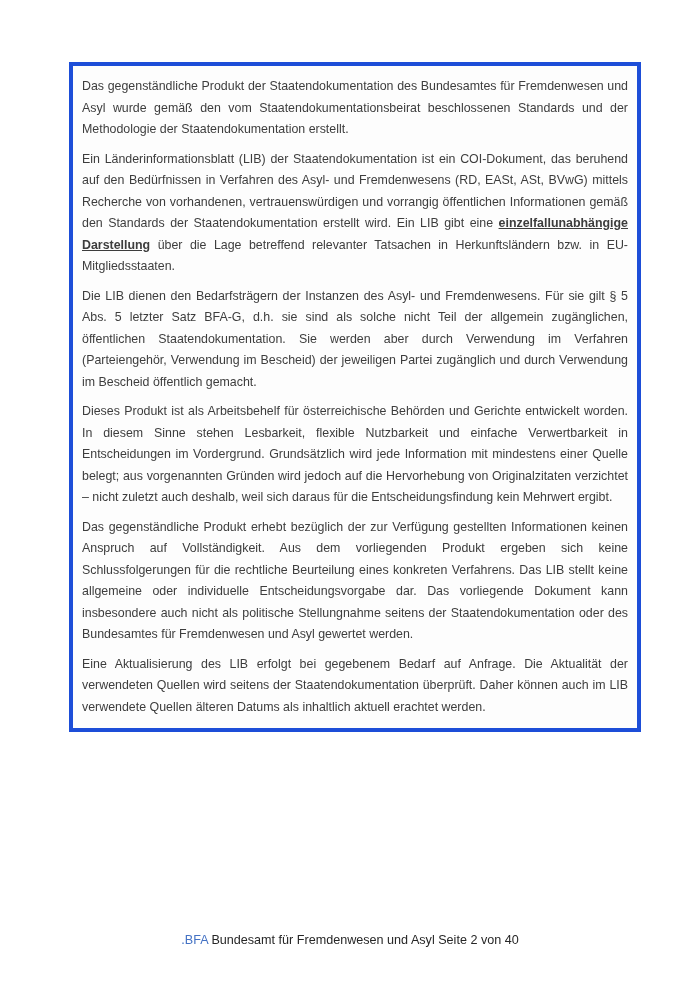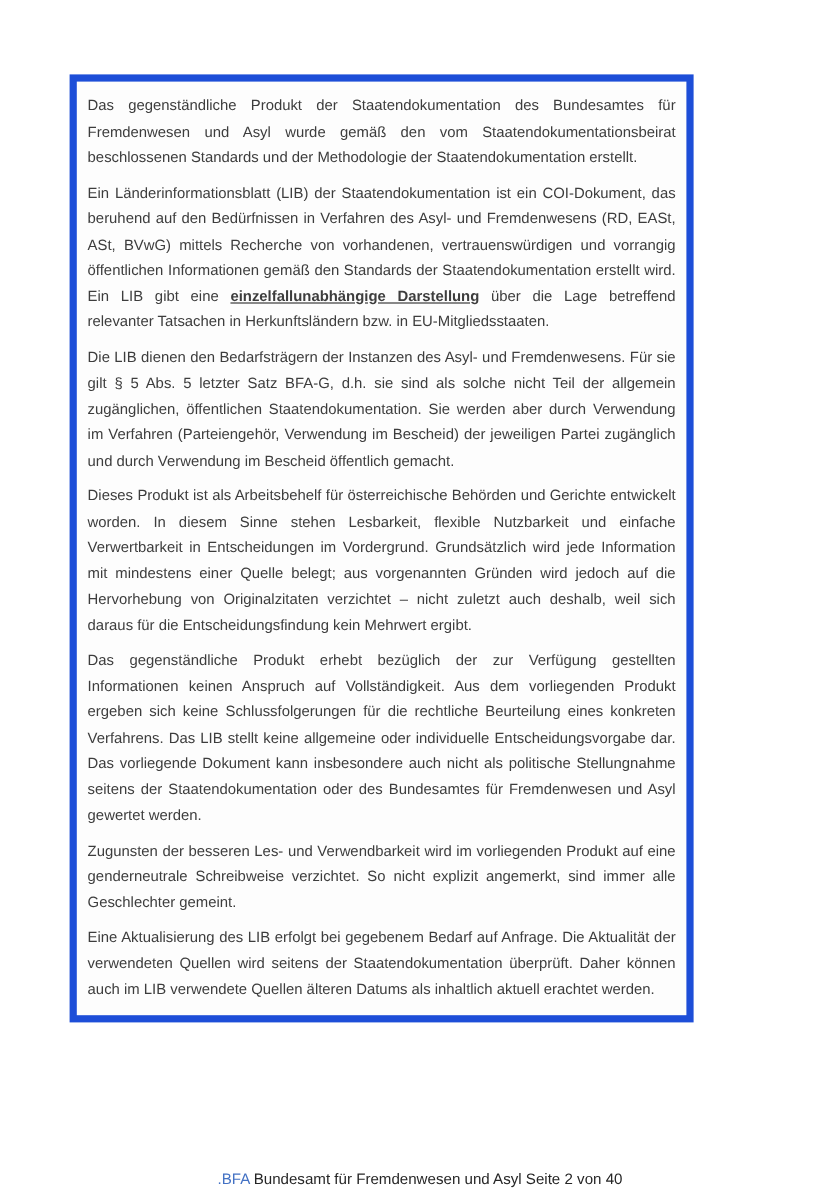--- a/index.html
+++ b/index.html
@@ -9,25 +9,25 @@
   }
   body {
     width: 700px;
     height: 990px;
     position: relative;
     font-family: "Liberation Sans", sans-serif;
     color: #3d3d3d;
   }
   .content-box {
     position: absolute;
-    left: 58px;
+    left: 69px;
     top: 62px;
-    width: 520px;
+    width: 572px;
     box-sizing: border-box;
-    border: 6px solid #1d4ed8;
+    border: 4px solid #1d4ed8;
     background: #fdfdfd;
     padding: 2px 9px;
   }
   .content-box p {
     margin: 8px 0;
     font-size: 12.4px;
     line-height: 21.5px;
     text-align: justify;
   }
   .content-box p.heading {
@@ -39,21 +39,20 @@
     text-decoration: underline;
   }
   .page-footer {
     position: absolute;
     top: 933px;
     left: 0;
     width: 100%;
     text-align: center;
     font-size: 12.6px;
     color: #262626;
-    margin-top: 43px;
   }
   .bfa {
     color: #4472c4;
   }
 </style>
 </head>
 <body>
 
 <div class="page">
 
@@ -61,21 +60,20 @@
     <p>Das gegenständliche Produkt der Staatendokumentation des Bundesamtes für Fremdenwesen und Asyl wurde gemäß den vom Staatendokumentationsbeirat beschlossenen Standards und der Methodologie der Staatendokumentation erstellt.</p>
 
     <p><span>Ein Länderinformationsblatt (LIB) der Staatendokumentation ist ein COI-Dokument, das beruhend auf den Bedürfnissen in Verfahren des Asyl- und Fremdenwesens (RD, EASt, ASt, BVwG) mittels Recherche von vorhandenen, vertrauenswürdigen und vorrangig öffentlichen Informationen gemäß den Standards der Staatendokumentation erstellt wird. Ein LIB gibt eine </span><span class="emph">einzelfallunabhängige Darstellung</span><span> über die Lage betreffend relevanter Tatsachen in Herkunftsländern bzw. in EU-Mitgliedsstaaten.</span></p>
 
     <p>Die LIB dienen den Bedarfsträgern der Instanzen des Asyl- und Fremdenwesens. Für sie gilt § 5 Abs. 5 letzter Satz BFA-G, d.h. sie sind als solche nicht Teil der allgemein zugänglichen, öffentlichen Staatendokumentation. Sie werden aber durch Verwendung im Verfahren (Parteiengehör, Verwendung im Bescheid) der jeweiligen Partei zugänglich und durch Verwendung im Bescheid öffentlich gemacht.</p>
 
     <p>Dieses Produkt ist als Arbeitsbehelf für österreichische Behörden und Gerichte entwickelt worden. In diesem Sinne stehen Lesbarkeit, flexible Nutzbarkeit und einfache Verwertbarkeit in Entscheidungen im Vordergrund. Grundsätzlich wird jede Information mit mindestens einer Quelle belegt; aus vorgenannten Gründen wird jedoch auf die Hervorhebung von Originalzitaten verzichtet – nicht zuletzt auch deshalb, weil sich daraus für die Entscheidungsfindung kein Mehrwert ergibt.</p>
 
     <p>Das gegenständliche Produkt erhebt bezüglich der zur Verfügung gestellten Informationen keinen Anspruch auf Vollständigkeit. Aus dem vorliegenden Produkt ergeben sich keine Schlussfolgerungen für die rechtliche Beurteilung eines konkreten Verfahrens. Das LIB stellt keine allgemeine oder individuelle Entscheidungsvorgabe dar. Das vorliegende Dokument kann insbesondere auch nicht als politische Stellungnahme seitens der Staatendokumentation oder des Bundesamtes für Fremdenwesen und Asyl gewertet werden.</p>
 
-    <p>Zugunsten der besseren Les- und Verwendbarkeit wird im vorliegenden Produkt auf eine genderneutrale Schreibweise verzichtet. So nicht explizit angemerkt, sind immer alle Geschlechter gemeint.</p>
 
 
 
     <p>Eine Aktualisierung des LIB erfolgt bei gegebenem Bedarf auf Anfrage. Die Aktualität der verwendeten Quellen wird seitens der Staatendokumentation überprüft. Daher können auch im LIB verwendete Quellen älteren Datums als inhaltlich aktuell erachtet werden.</p>
   </div>
 
   <div class="page-footer">
     <span class="bfa">.BFA</span>
     <span>Bundesamt für Fremdenwesen und Asyl Seite 2 von 40</span>
   </div>

